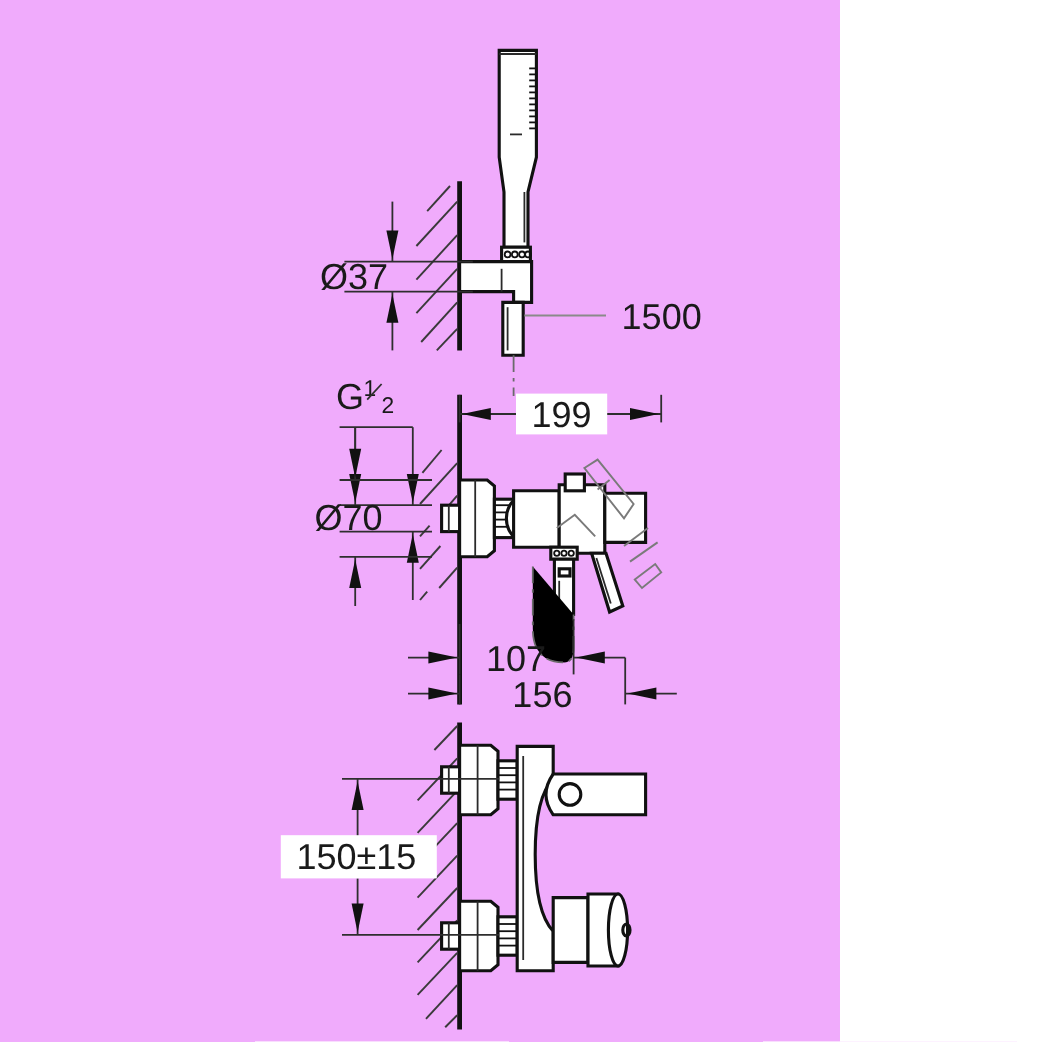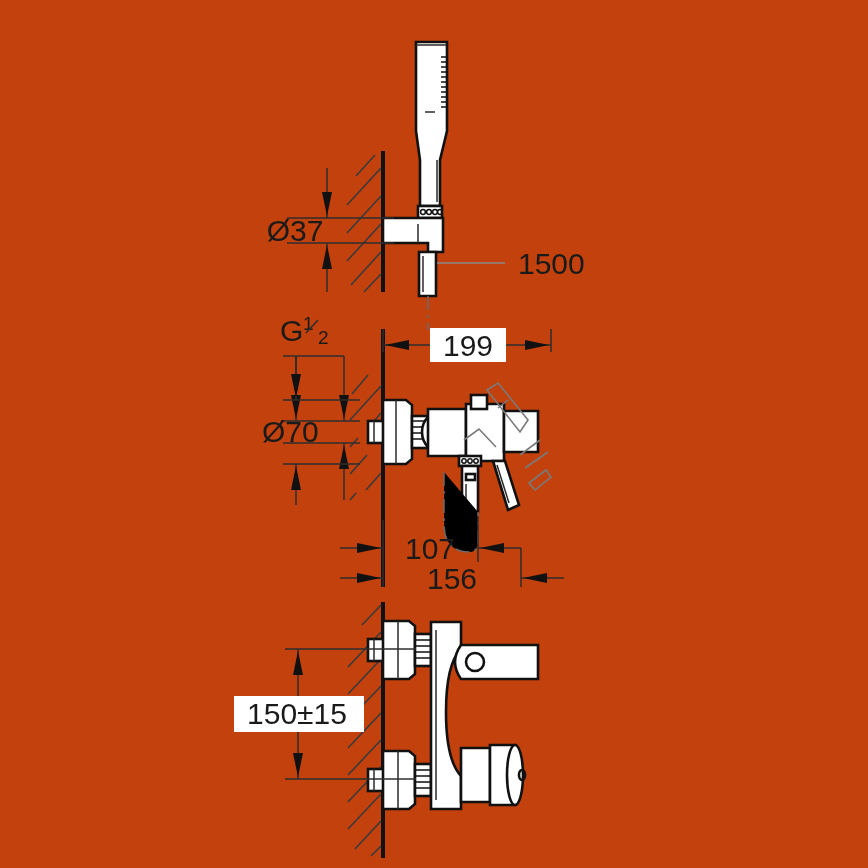--- a/index.html
+++ b/index.html
@@ -8,23 +8,23 @@
     background: #ffffff;
   }
   body {
     width: 868px;
     height: 868px;
     font-family: "Liberation Sans", sans-serif;
     overflow: hidden;
   }
   #drawing-root {
     position: relative;
-    width: 868px;
+    width: 700px;
     height: 868px;
-    background: #c2410c;
+    background: #f0abfc;
   }
   svg#tech-drawing {
     display: block;
     width: 868px;
     height: 868px;
   }
   .dim-text {
     font-family: "Liberation Sans", sans-serif;
     font-size: 30px;
     fill: #1a1a1a;

